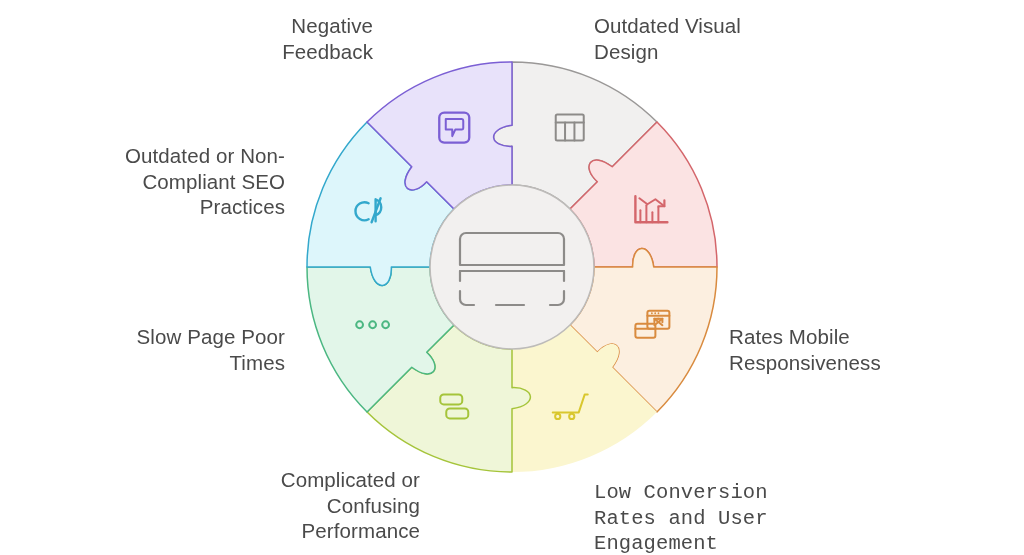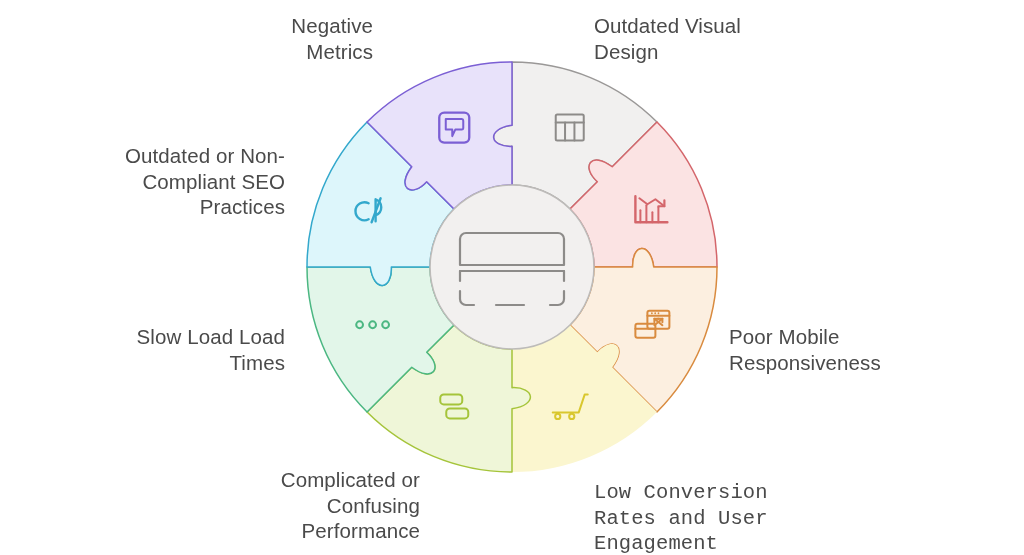--- a/index.html
+++ b/index.html
@@ -119,34 +119,34 @@
           <path d="M-1 13 L8 -11"></path>
         </g>
         <g fill="none" stroke="#7b5fd4" stroke-width="2" stroke-linecap="round" stroke-linejoin="round" transform="translate(454.26,127.61) scale(1)">
           <rect x="-15" y="-15" width="30" height="30" rx="5" stroke-width="2.3"></rect>
           <path d="M-8.5 -8.5 H7.5 A1.6 1.6 0 0 1 9 -6.9 V0.5 A1.6 1.6 0 0 1 7.5 2 H1 L-2 8.5 V2 H-8.5 Z"></path>
         </g>
       </g>
   </svg>
 
   <div class="label r" id="lbl-negative-feedback">Negative
-Metrics</div>
+Feedback</div>
 
   <div class="label r" id="lbl-seo">Outdated or Non-
 Compliant SEO
 Practices</div>
 
   <div class="label l" id="lbl-outdated-visual">Outdated Visual
 Design</div>
 
 
-  <div class="label r" id="lbl-slow-page">Slow Load Load
+  <div class="label r" id="lbl-slow-page">Slow Page Poor
 Times</div>
 
-  <div class="label l" id="lbl-poor-mobile">Poor Mobile
+  <div class="label l" id="lbl-poor-mobile">Rates Mobile
 Responsiveness</div>
 
   <div class="label r" id="lbl-complicated">Complicated or
 Confusing
 Performance</div>
 
   <div class="label l" id="lbl-low-conversion">Low Conversion
 Rates and User
 Engagement</div>
 

